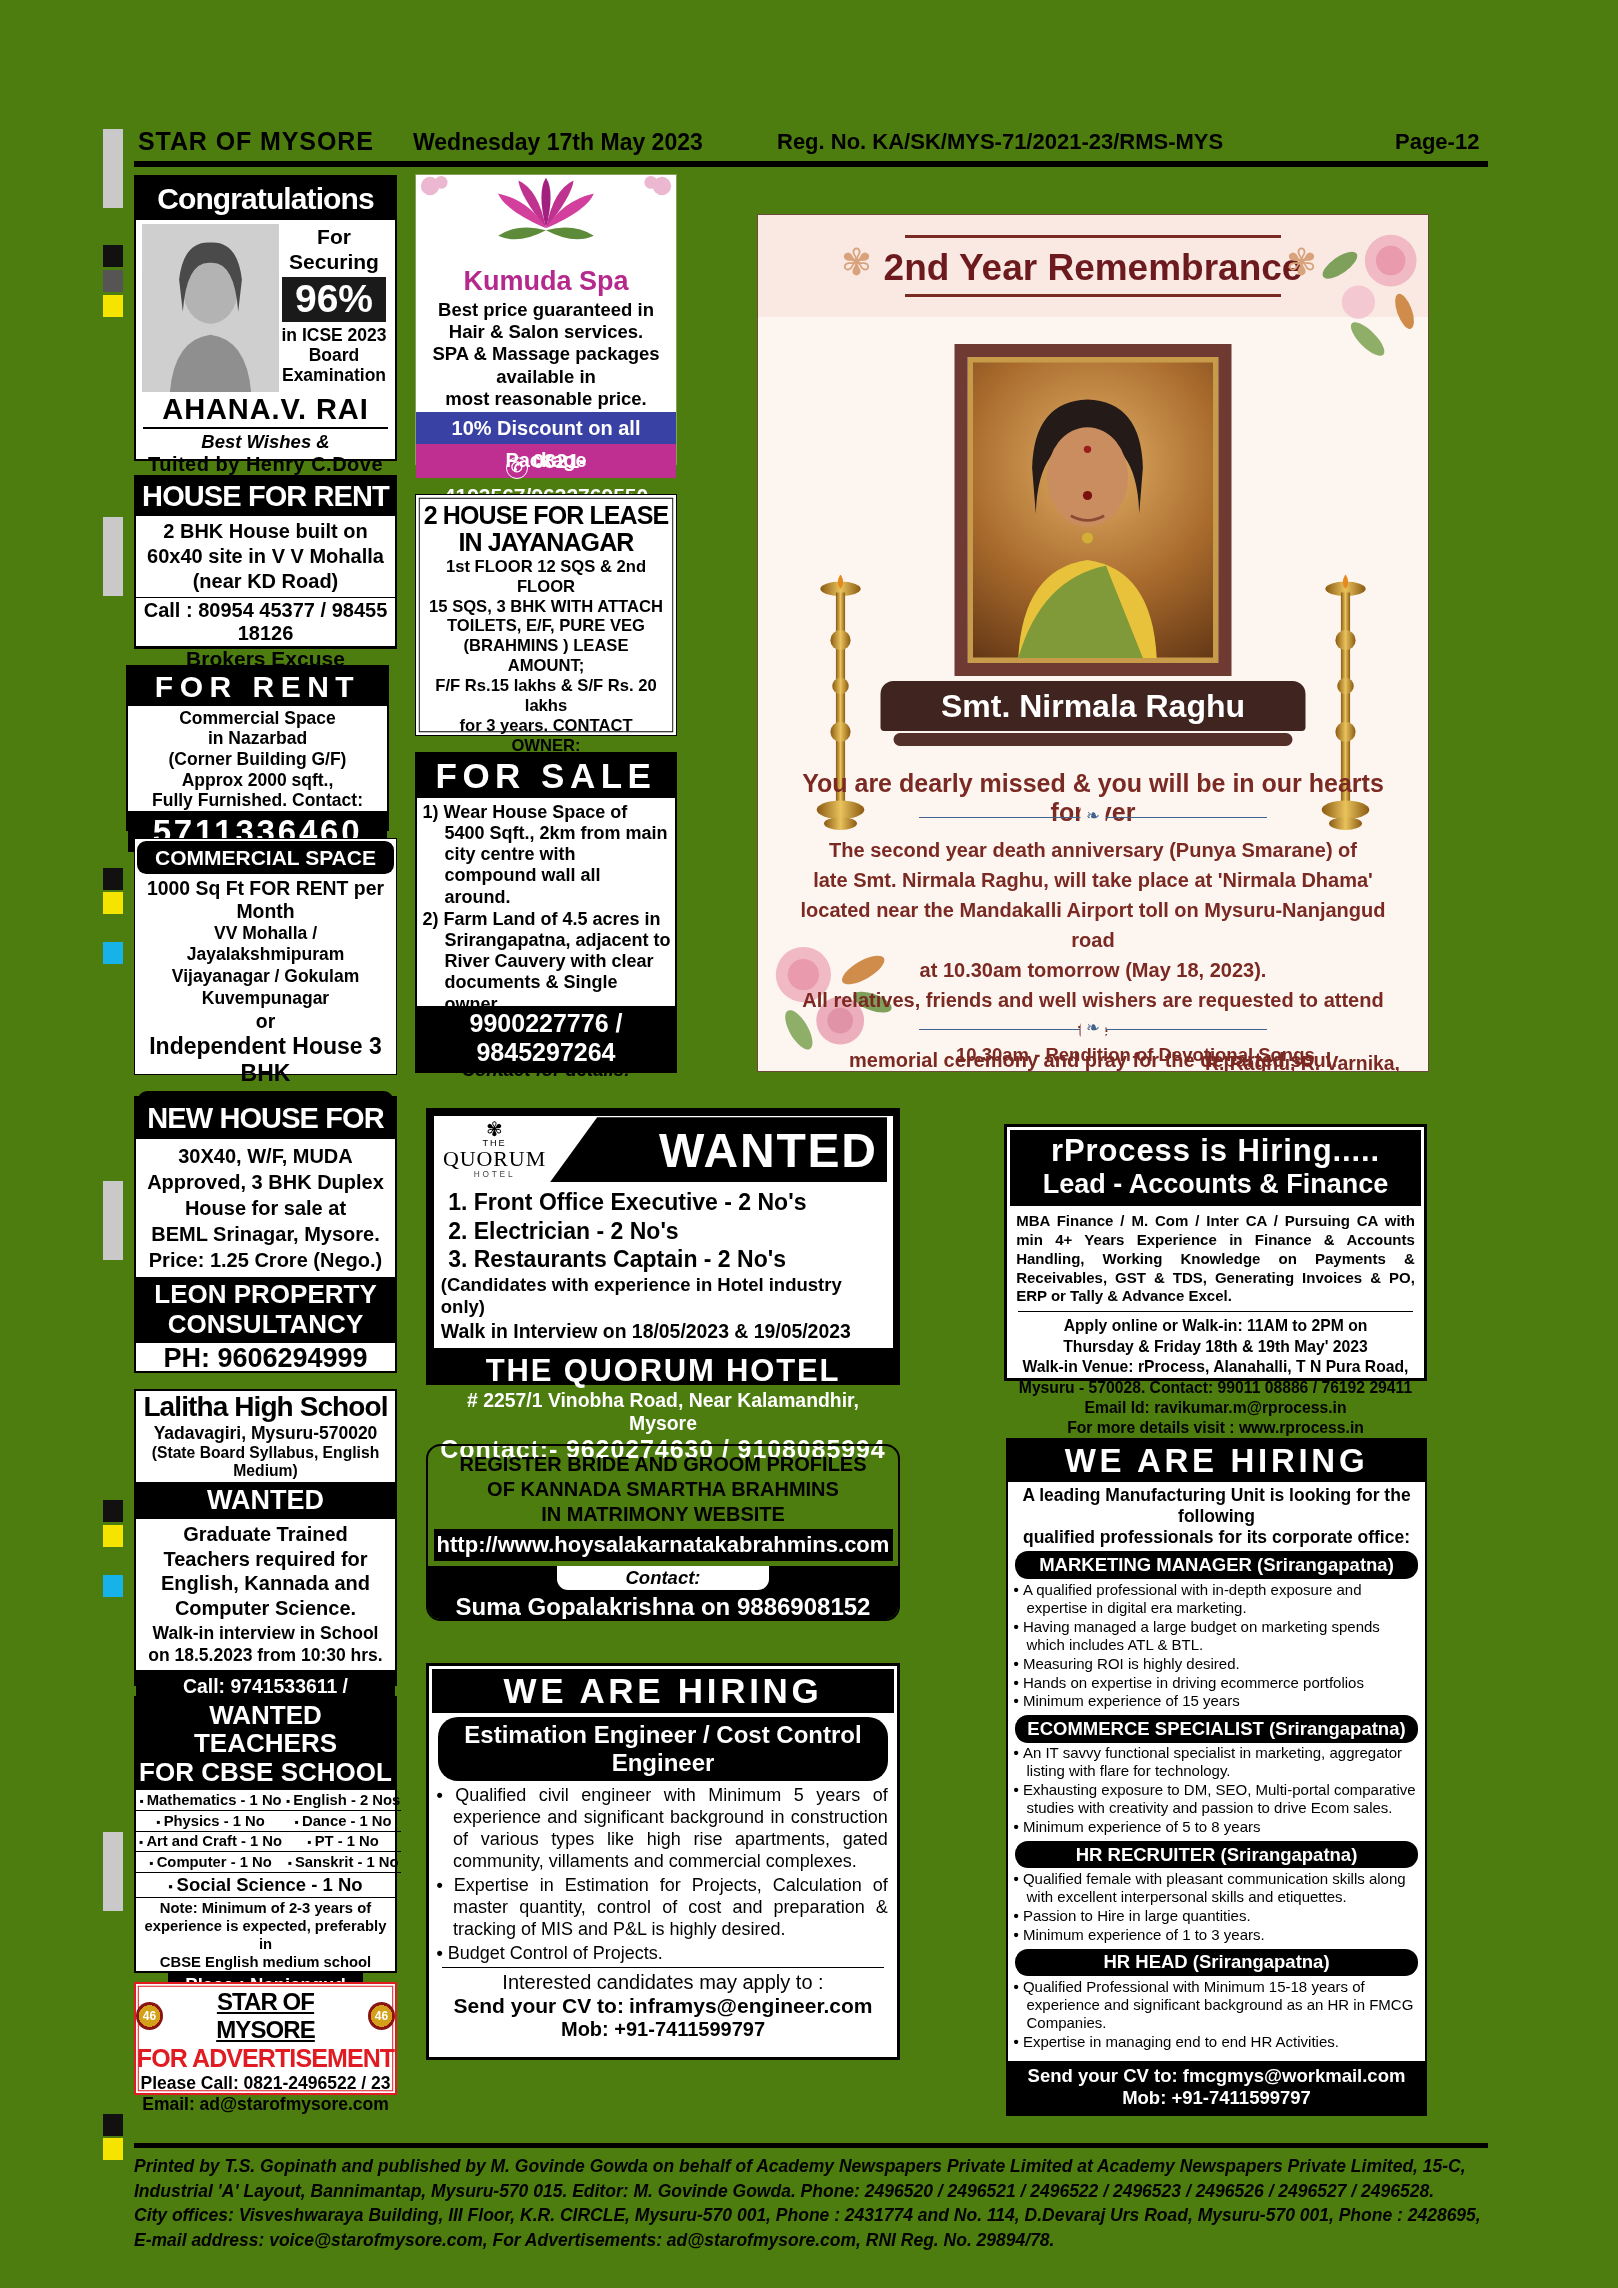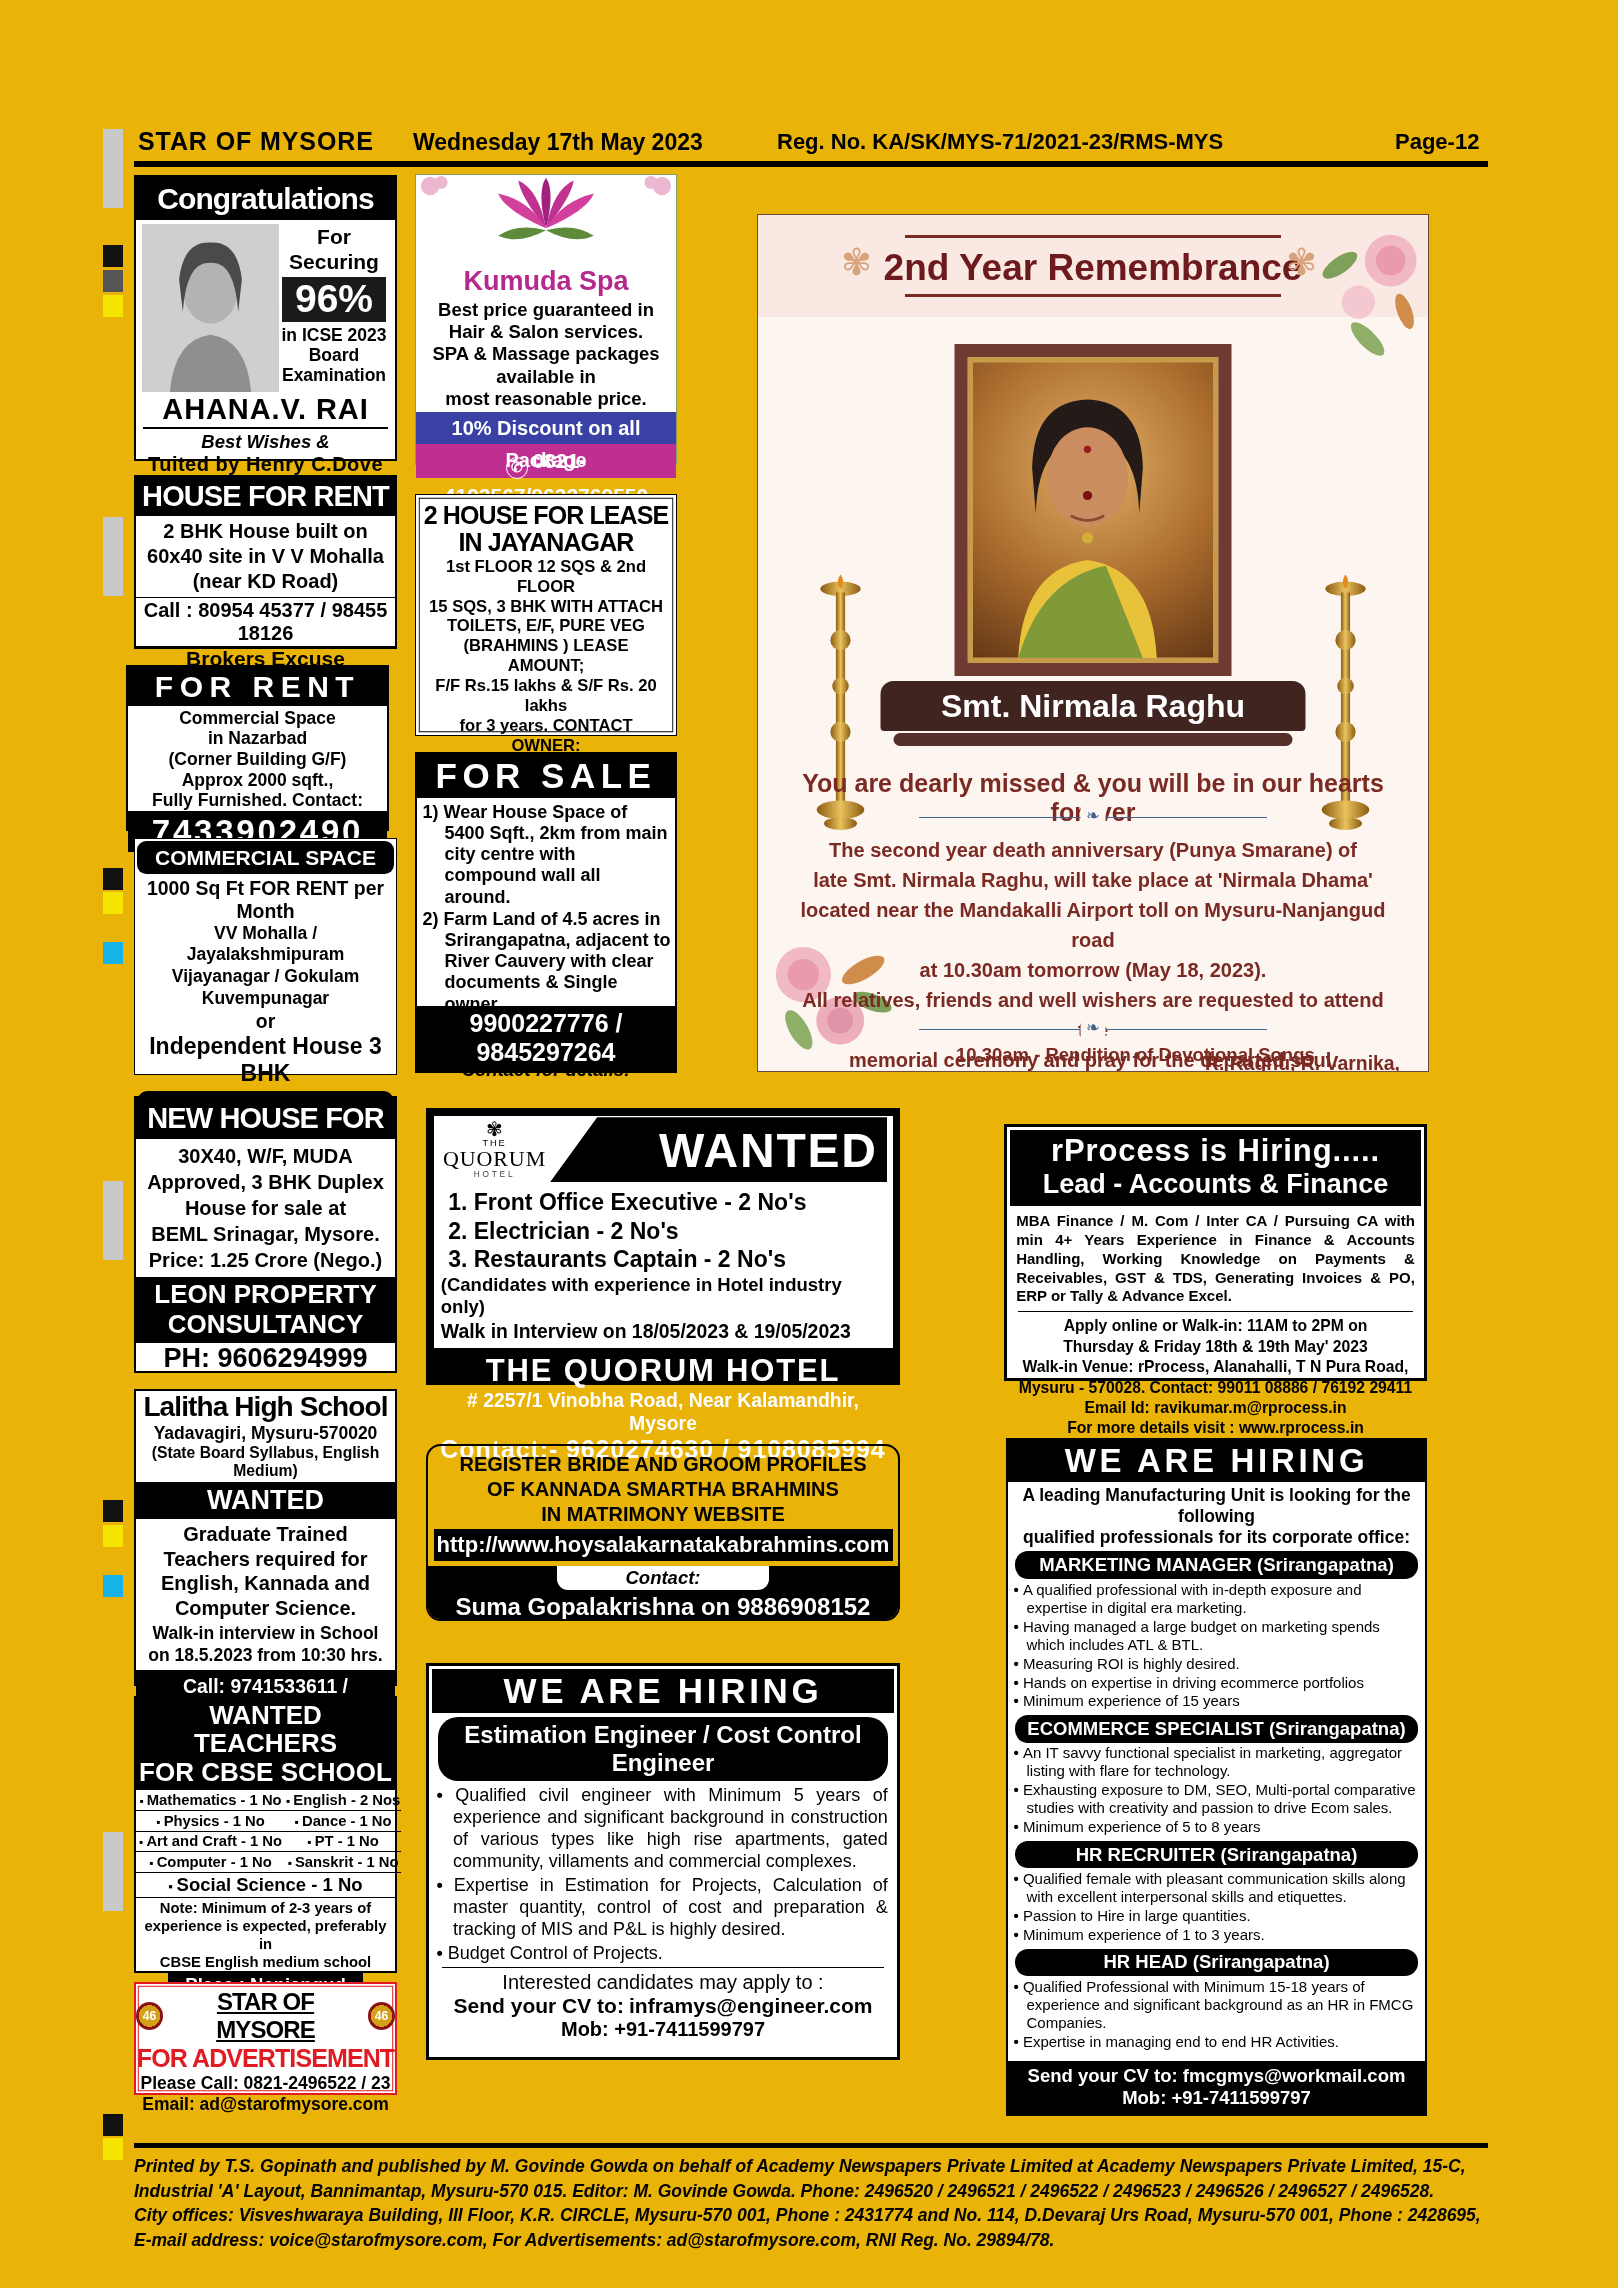--- a/index.html
+++ b/index.html
@@ -1,17 +1,17 @@
 <!DOCTYPE html>
 <html style="font-size:14.8px"><head>
 <meta charset="utf-8">
 <style>
   * { margin:0; padding:0; box-sizing:border-box; }
   html,body { background:#fff; }
-  #page { position:relative; width:1619px; height:2289px; background:#eab308;
+  #page { position:relative; width:1619px; height:2289px; background:#4d7c0f;
           font-family:"Liberation Sans", sans-serif; color:#000; overflow:hidden; }
   .abs { position:absolute; }
   .ad  { position:absolute; background:#fff; border:2.8px solid #000; }
   .band{ background:#000; color:#fff; text-align:center; font-weight:bold; }
   .ctr { text-align:center; }
   .pre { white-space:pre-line; }
 
   
   .mk { position:absolute; left:103px; width:20px; }
   .mk-gray{ background:#c9c9c9; } .mk-k{ background:#111; } .mk-g2{ background:#555; }
@@ -296,21 +296,21 @@
     <div class="note">Brokers Excuse</div>
   </div>
 
   <div class="ad ctr" id="for-rent">
     <div class="band">FOR RENT</div>
     <div class="body pre">Commercial Space
 in Nazarbad
 (Corner Building G/F)
 Approx 2000 sqft.,
 Fully Furnished. Contact:</div>
-    <div class="phone">7433902490</div>
+    <div class="phone">5711336460</div>
   </div>
 
   <div class="ad ctr" id="comm-want">
     <div class="band">COMMERCIAL SPACE WANTED</div>
     <div class="l1">1000 Sq Ft FOR RENT per Month</div>
     <div class="areas pre">VV Mohalla / Jayalakshmipuram
 Vijayanagar / Gokulam
 Kuvempunagar</div>
     <div class="or">or</div>
     <div class="alt">Independent House 3 BHK</div>

